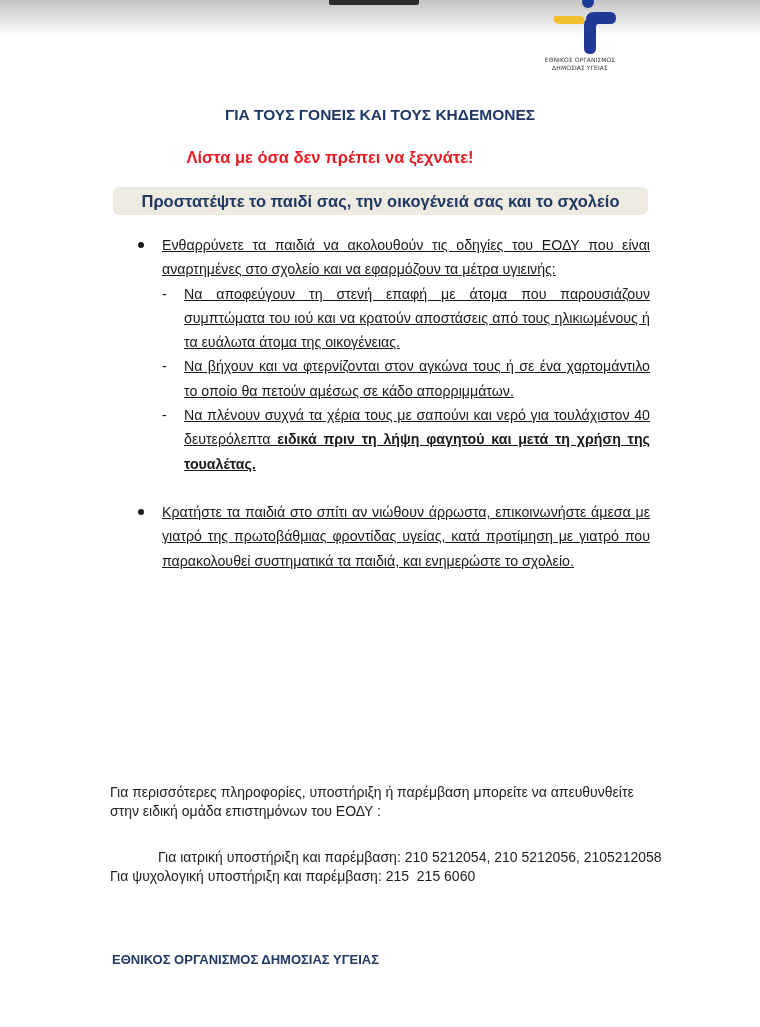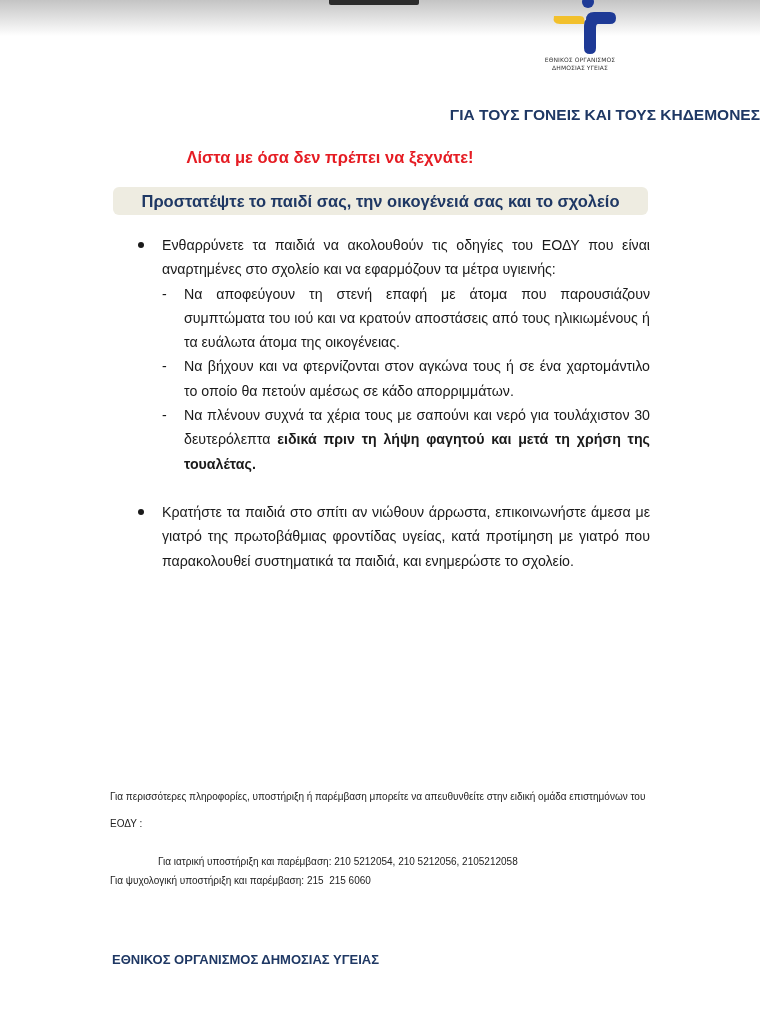--- a/index.html
+++ b/index.html
@@ -42,21 +42,21 @@
       font-size: 6px;
       line-height: 8px;
       color: #333;
       letter-spacing: 0.1px;
       font-family: "DejaVu Sans", sans-serif;
     }
     .title {
       position: absolute;
       left: 0; top: 106px;
       width: 760px;
-      text-align: right;
+      text-align: center;
       font-size: 15.5px;
       font-weight: bold;
       color: #1f3864;
     }
     .subtitle {
       position: absolute;
       left: 0; top: 148px;
       width: 660px;
       text-align: center;
       font-size: 16.5px;
@@ -76,20 +76,21 @@
       white-space: nowrap;
       border-radius: 6px;
     }
     .content {
       position: absolute;
       left: 134px; top: 233px;
       width: 516px;
       font-size: 14.2px;
       line-height: 24.3px;
       color: #1a1a1a;
+      text-decoration: underline;
     }
     .bullet {
       position: relative;
       padding-left: 28px;
       text-align: justify;
     }
     .bullet .dot {
       position: absolute;
       left: 4px; top: 9px;
       width: 6px; height: 6px;
@@ -104,23 +105,23 @@
     .sub .dash {
       position: absolute;
       left: 28px; top: 0;
     }
     .gap { height: 24px; }
     .bold { font-weight: bold; }
     .info {
       position: absolute;
       left: 110px;
       width: 540px;
-      font-size: 10px;
+      font-size: 14px;
       color: #222;
-      line-height: 27px;
+      line-height: 19px;
     }
     .footer-org {
       position: absolute;
       left: 112px; top: 952px;
       font-size: 13px;
       font-weight: bold;
       color: #1f3864;
     }
   </style>
 </head>
@@ -153,21 +154,21 @@
   <div class="sub">
     <span class="dash">-</span>
     <span>Να αποφεύγουν τη στενή επαφή με άτομα που παρουσιάζουν συμπτώματα του ιού και να κρατούν αποστάσεις από τους ηλικιωμένους ή τα ευάλωτα άτομα της οικογένειας.</span>
   </div>
   <div class="sub">
     <span class="dash">-</span>
     <span>Να βήχουν και να φτερνίζονται στον αγκώνα τους ή σε ένα χαρτομάντιλο το οποίο θα πετούν αμέσως σε κάδο απορριμμάτων.</span>
   </div>
   <div class="sub">
     <span class="dash">-</span>
-    <span>Να πλένουν συχνά τα χέρια τους με σαπούνι και νερό για τουλάχιστον 30 δευτερόλεπτα </span><span class="bold">ειδικά πριν τη λήψη φαγητού και μετά τη χρήση της τουαλέτας.</span>
+    <span>Να πλένουν συχνά τα χέρια τους με σαπούνι και νερό για τουλάχιστον 40 δευτερόλεπτα </span><span class="bold">ειδικά πριν τη λήψη φαγητού και μετά τη χρήση της τουαλέτας.</span>
   </div>
   <div class="gap"></div>
   <div class="bullet">
     <span class="dot"></span>
     <span>Κρατήστε τα παιδιά στο σπίτι αν νιώθουν άρρωστα, επικοινωνήστε άμεσα με γιατρό της πρωτοβάθμιας φροντίδας υγείας, κατά προτίμηση με γιατρό που παρακολουθεί συστηματικά τα παιδιά, και ενημερώστε το σχολείο.</span>
   </div>
   <div class="gap"></div>
 </div>
 
 <div class="info" style="top:783px;">Για περισσότερες πληροφορίες, υποστήριξη ή παρέμβαση μπορείτε να απευθυνθείτε στην ειδική ομάδα επιστημόνων του ΕΟΔΥ :</div>

